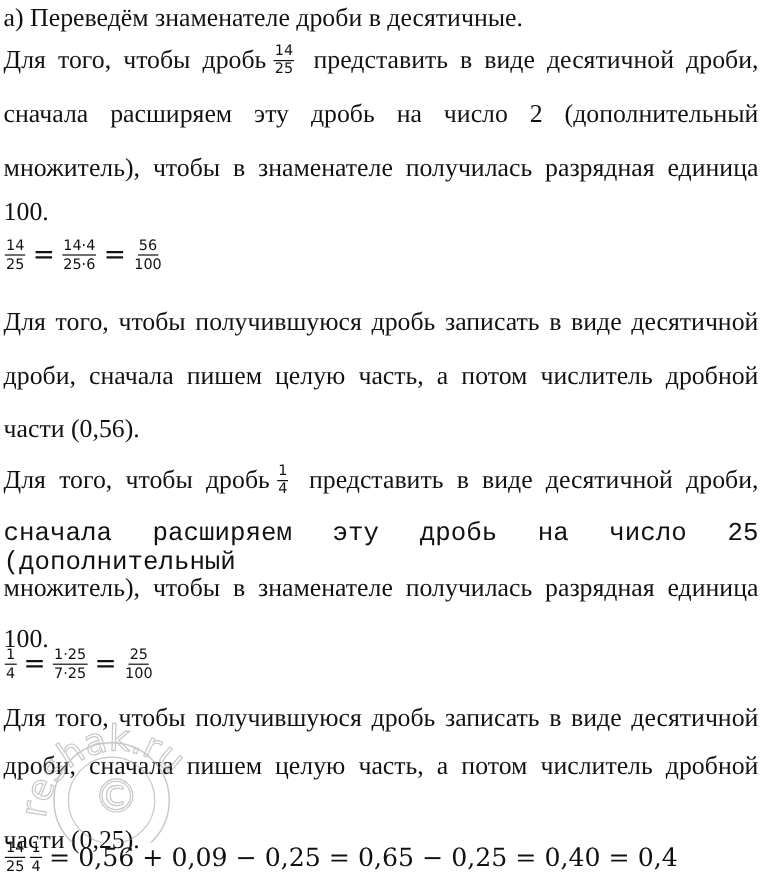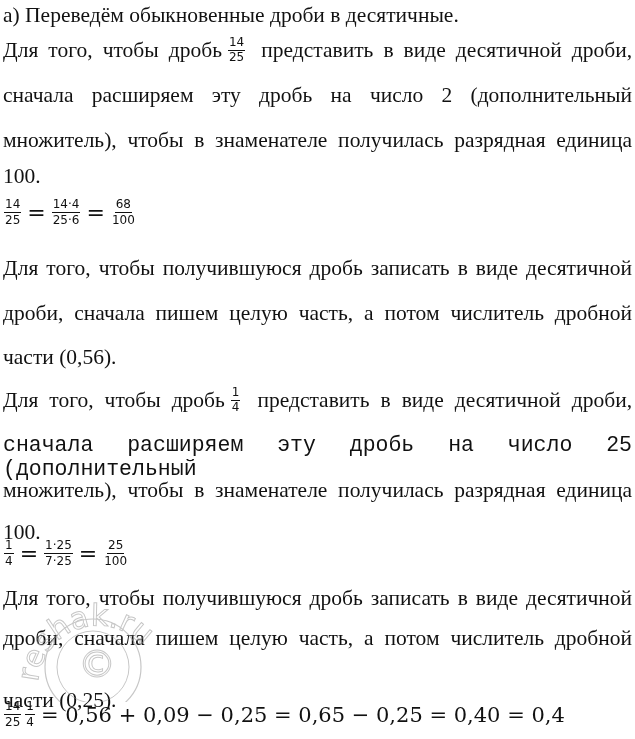--- a/index.html
+++ b/index.html
@@ -20,21 +20,21 @@
   .frac .den { padding: 1px 1px 0; }
   .op { font-size: 22px; margin: 0 4px; font-family: "DejaVu Serif", serif; }
   .mtext { font-family: "DejaVu Serif", "Liberation Serif", serif; font-size: 21px; }
   .inline-frac { display: inline-flex; flex-direction: column; align-items: center; vertical-align: middle; font-family: "DejaVu Sans", sans-serif; font-size: 12px; line-height: 13px; margin: 0 6px; position: relative; top: -2px; }
   .inline-frac .num { padding: 0 1px 1px; border-bottom: 1.3px solid #111; }
   .watermark { position: absolute; left: 18px; top: 572px; width: 150px; height: 130px; pointer-events: none; opacity: 0.55; }
 </style>
 </head>
 <body>
 
-<div class="line" style="top:3px;">а) Переведём обыкновенные дроби в десятичные.</div>
+<div class="line" style="top:3px;">а) Переведём знаменателе дроби в десятичные.</div>
 
 <div class="line just" style="top:38px;">
   <span>Для того, чтобы дробь</span><span class="inline-frac">
       <span class="num">14</span>
       <span class="den">25</span>
     </span> <span>представить в виде десятичной дроби,</span>
 </div>
 <div class="line just" style="top:83px;">сначала расширяем эту дробь на число 2 (дополнительный</div>
 <div class="line just" style="top:128px;">множитель), чтобы в знаменателе получилась разрядная единица</div>
 <div class="line" style="top:164px;">100.</div>
@@ -44,21 +44,21 @@
       <span class="num">14</span>
       <span class="den">25</span>
     </span>
   <span class="op">=</span>
   <span class="frac">
       <span class="num">14·4</span>
       <span class="den">25·6</span>
     </span>
   <span class="op">=</span>
   <span class="frac">
-      <span class="num">68</span>
+      <span class="num">56</span>
       <span class="den">100</span>
     </span>
 </div>
 
 <div class="line just" style="top:256px;">Для того, чтобы получившуюся дробь записать в виде десятичной</div>
 <div class="line just" style="top:301px;">дроби, сначала пишем целую часть, а потом числитель дробной</div>
 <div class="line" style="top:345px;font-family:Liberation Serif, serif;">части (0,56).</div>
 
 <div class="line just" style="top:388px;">
   <span>Для того, чтобы дробь</span><span class="inline-frac">

